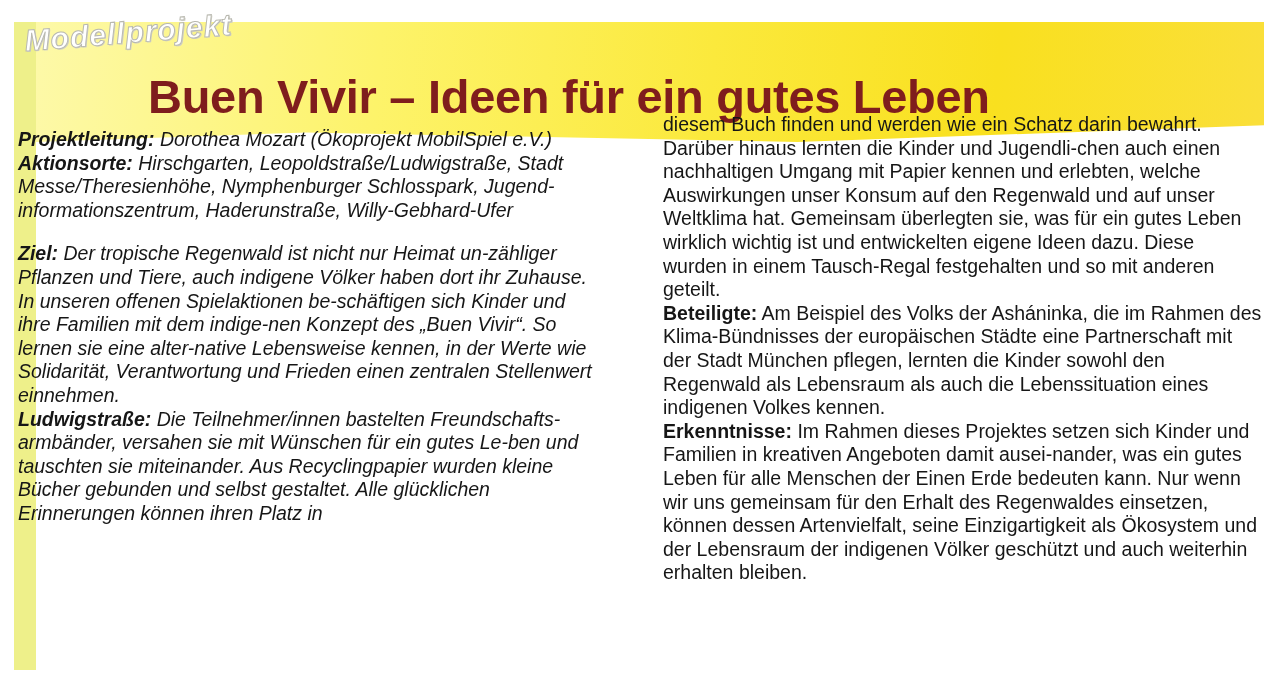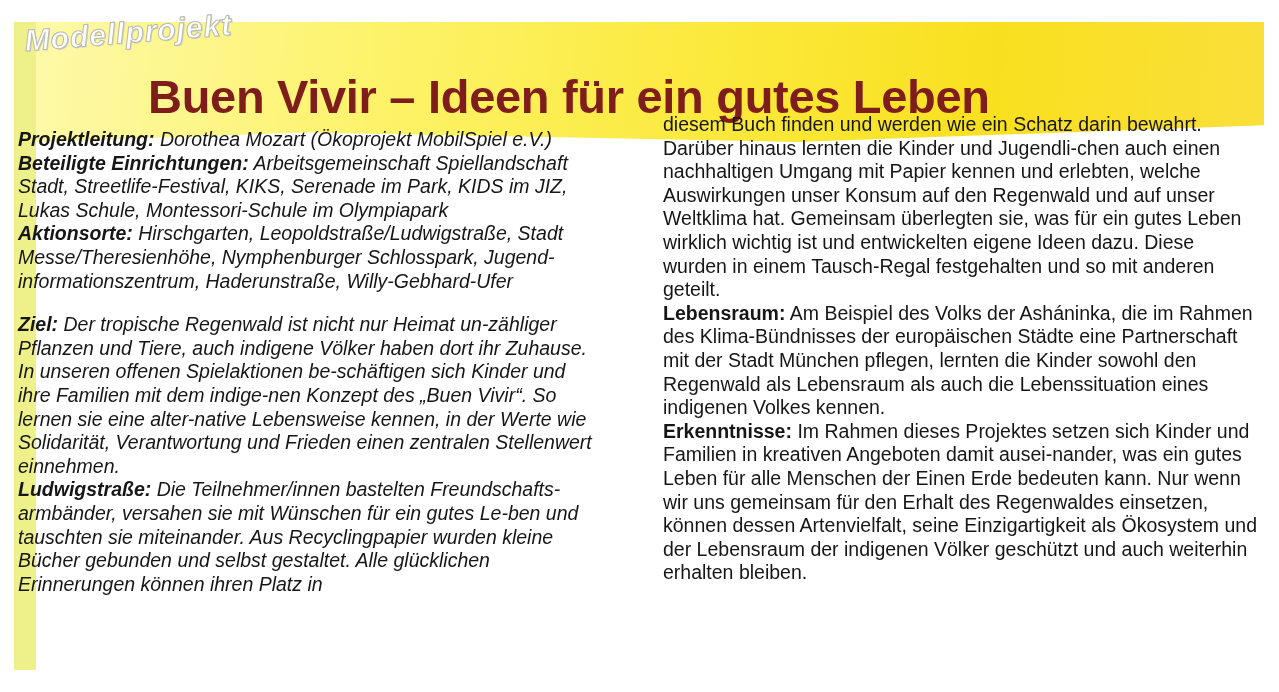--- a/index.html
+++ b/index.html
@@ -116,41 +116,38 @@
 
   <div class="tagword">Modellprojekt</div>
   <h1 class="headline">Buen Vivir – Ideen für ein gutes Leben</h1>
 
   <div class="col col-left">
 
     <p class="para">
       <span class="lbl">Projektleitung:</span><span> Dorothea Mozart (Ökoprojekt MobilSpiel e.V.)</span>
     </p>
     <p class="para">
-      <span class="lbl">Beteiligte Einrichtungen:</span><span> Arbeitsgemeinschaft Spiellandschaft Stadt, Streetlife-Festival, KIKS, Serenade im Park, KIDS im JIZ, Lukas Schule, Montessori-Schule im Olympiapark</span>
-    </p>
-    <p class="para">
       <span class="lbl">Aktionsorte:</span><span> Hirschgarten, Leopoldstraße/Ludwigstraße, Stadt Messe/Theresienhöhe, Nymphenburger Schlosspark, Jugend-informationszentrum, Haderunstraße, Willy-Gebhard-Ufer</span>
     </p>
 
     <div class="gap"></div>
 
     <p class="para">
       <span class="lbl">Ziel:</span><span> Der tropische Regenwald ist nicht nur Heimat un-zähliger Pflanzen und Tiere, auch indigene Völker haben dort ihr Zuhause. In unseren offenen Spielaktionen be-schäftigen sich Kinder und ihre Familien mit dem indige-nen Konzept des „Buen Vivir“. So lernen sie eine alter-native Lebensweise kennen, in der Werte wie Solidarität, Verantwortung und Frieden einen zentralen Stellenwert einnehmen.</span>
     </p>
     <p class="para">
       <span class="lbl">Ludwigstraße:</span><span> Die Teilnehmer/innen bastelten Freundschafts-armbänder, versahen sie mit Wünschen für ein gutes Le-ben und tauschten sie miteinander. Aus Recyclingpapier wurden kleine Bücher gebunden und selbst gestaltet. Alle glücklichen Erinnerungen können ihren Platz in</span>
     </p>
   </div>
 
   <div class="col col-right">
 
     <p class="para">diesem Buch finden und werden wie ein Schatz darin bewahrt. Darüber hinaus lernten die Kinder und Jugendli-chen auch einen nachhaltigen Umgang mit Papier kennen und erlebten, welche Auswirkungen unser Konsum auf den Regenwald und auf unser Weltklima hat. Gemeinsam überlegten sie, was für ein gutes Leben wirklich wichtig ist und entwickelten eigene Ideen dazu. Diese wurden in einem Tausch-Regal festgehalten und so mit anderen geteilt.</p>
 
     <p class="para">
-      <span class="lbl">Lebensraum:</span><span> Am Beispiel des Volks der Asháninka, die im Rahmen des Klima-Bündnisses der europäischen Städte eine Partnerschaft mit der Stadt München pflegen, lernten die Kinder sowohl den Regenwald als Lebensraum als auch die Lebenssituation eines indigenen Volkes kennen.</span>
+      <span class="lbl">Beteiligte:</span><span> Am Beispiel des Volks der Asháninka, die im Rahmen des Klima-Bündnisses der europäischen Städte eine Partnerschaft mit der Stadt München pflegen, lernten die Kinder sowohl den Regenwald als Lebensraum als auch die Lebenssituation eines indigenen Volkes kennen.</span>
     </p>
     <p class="para">
       <span class="lbl">Erkenntnisse:</span><span> Im Rahmen dieses Projektes setzen sich Kinder und Familien in kreativen Angeboten damit ausei-nander, was ein gutes Leben für alle Menschen der Einen Erde bedeuten kann. Nur wenn wir uns gemeinsam für den Erhalt des Regenwaldes einsetzen, können dessen Artenvielfalt, seine Einzigartigkeit als Ökosystem und der Lebensraum der indigenen Völker geschützt und auch weiterhin erhalten bleiben.</span>
     </p>
   </div>
 
 </div>
 
 </body></html>

